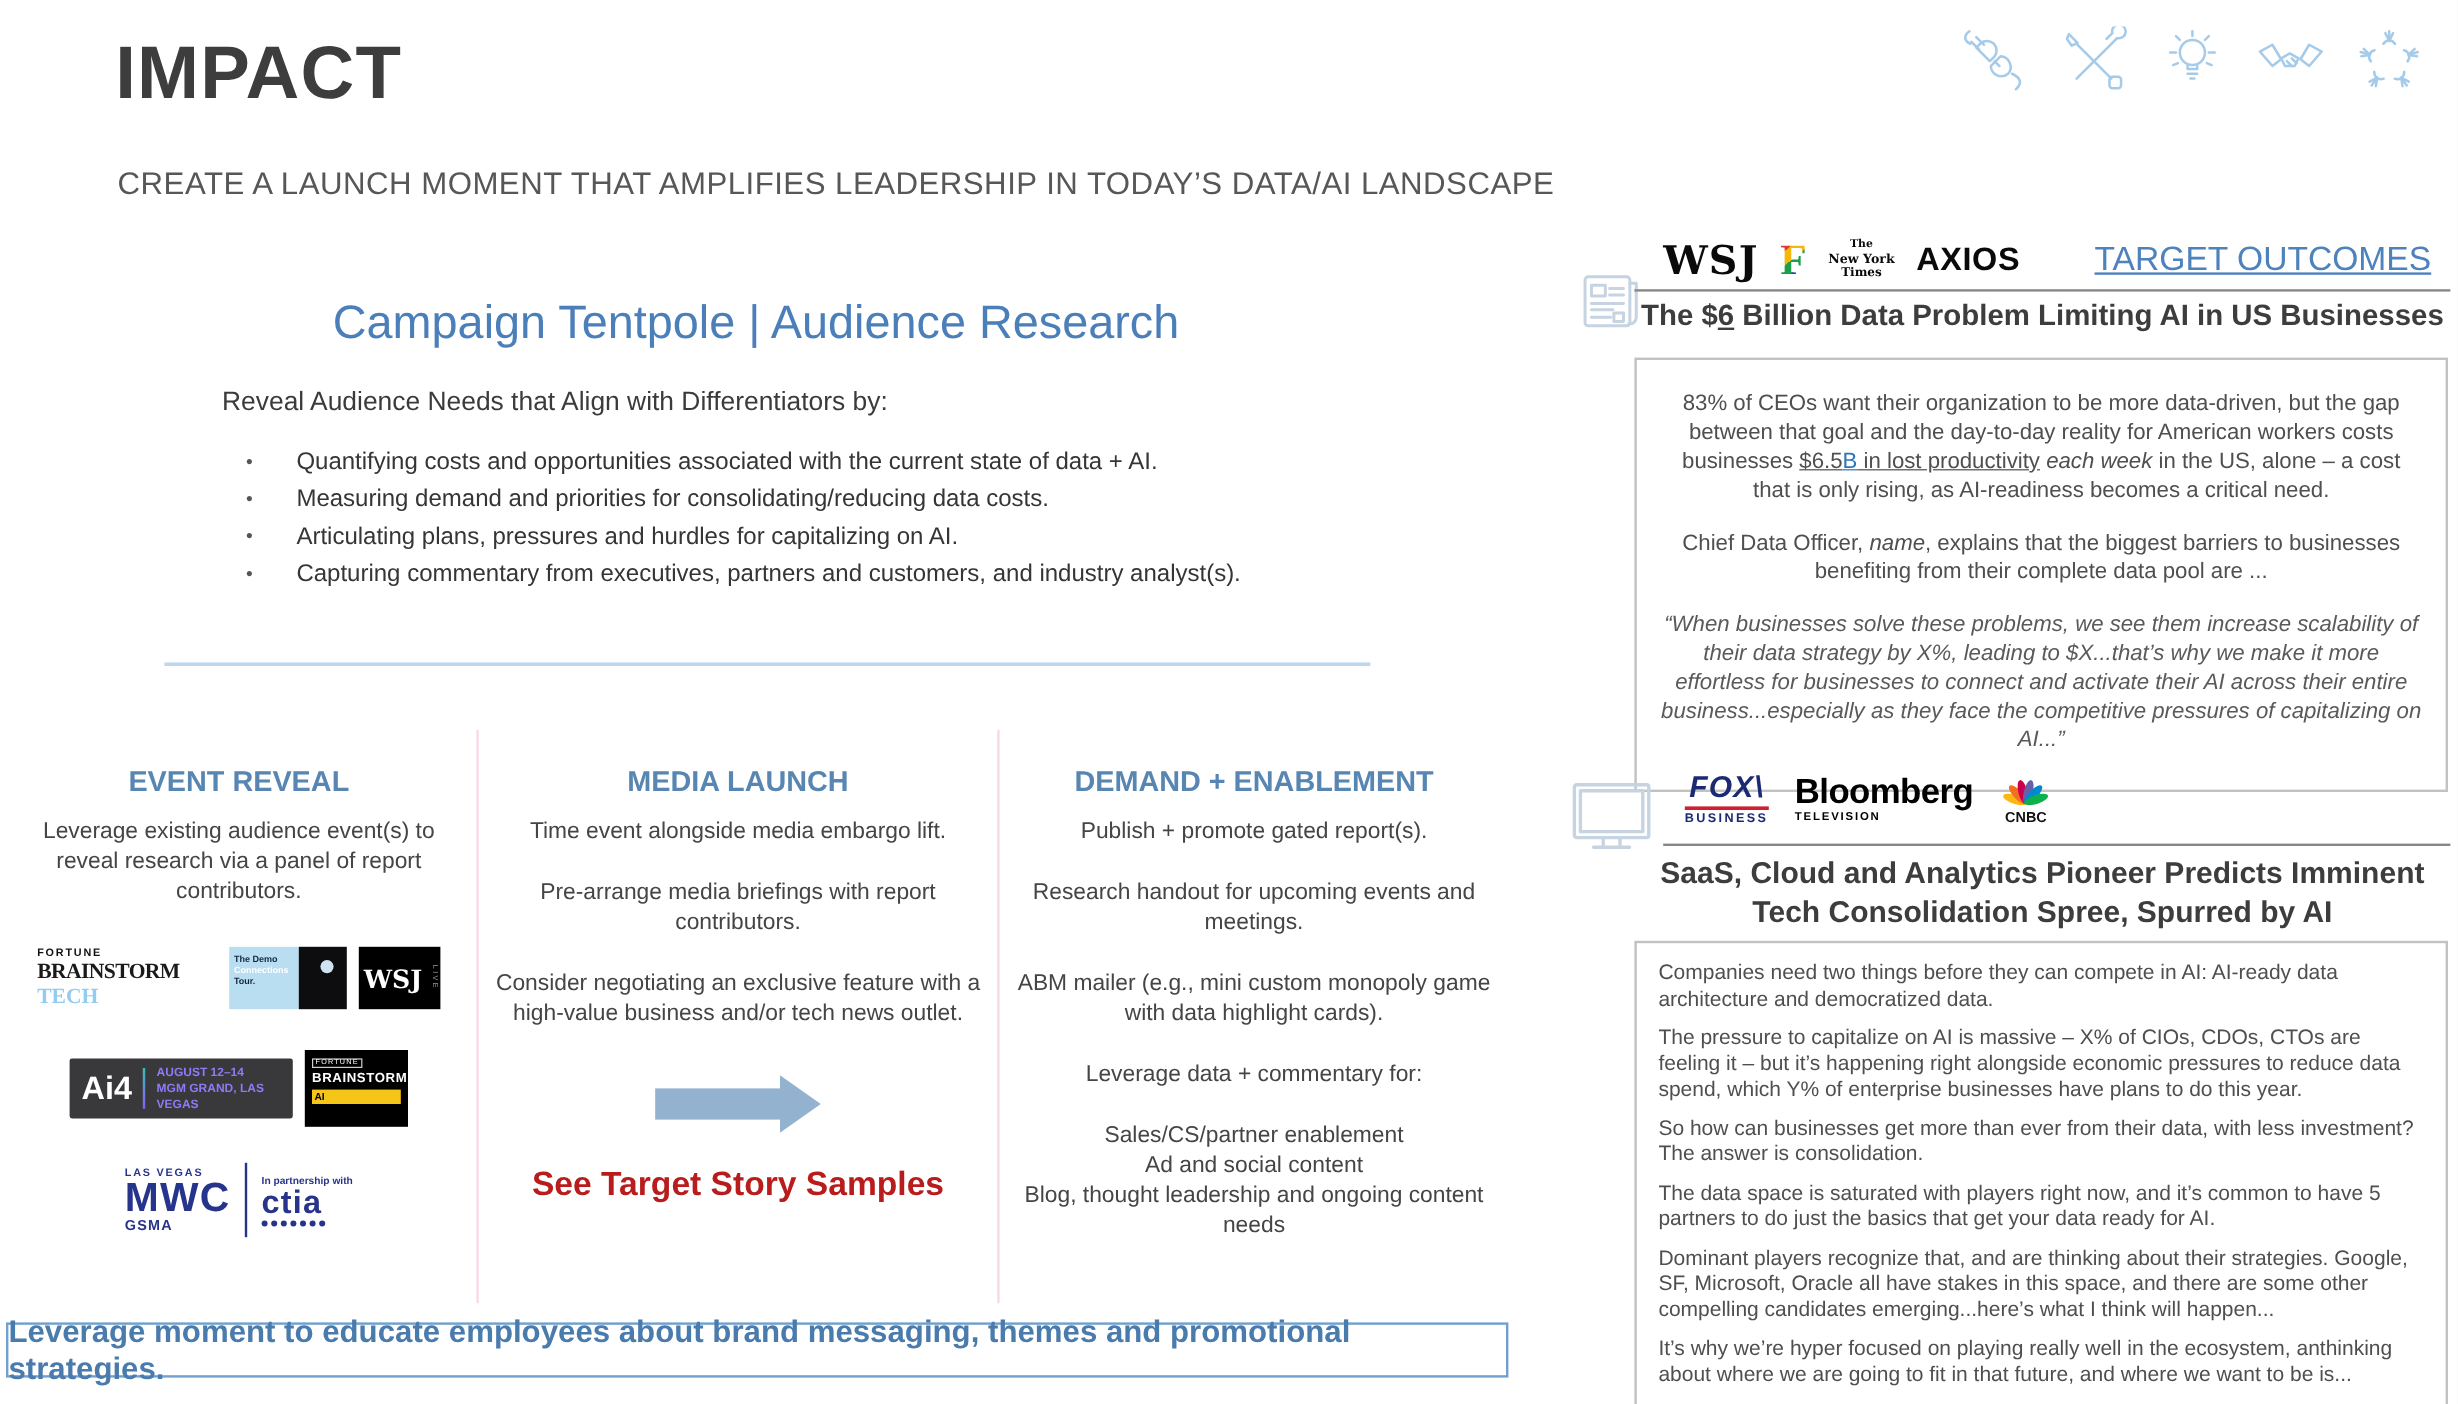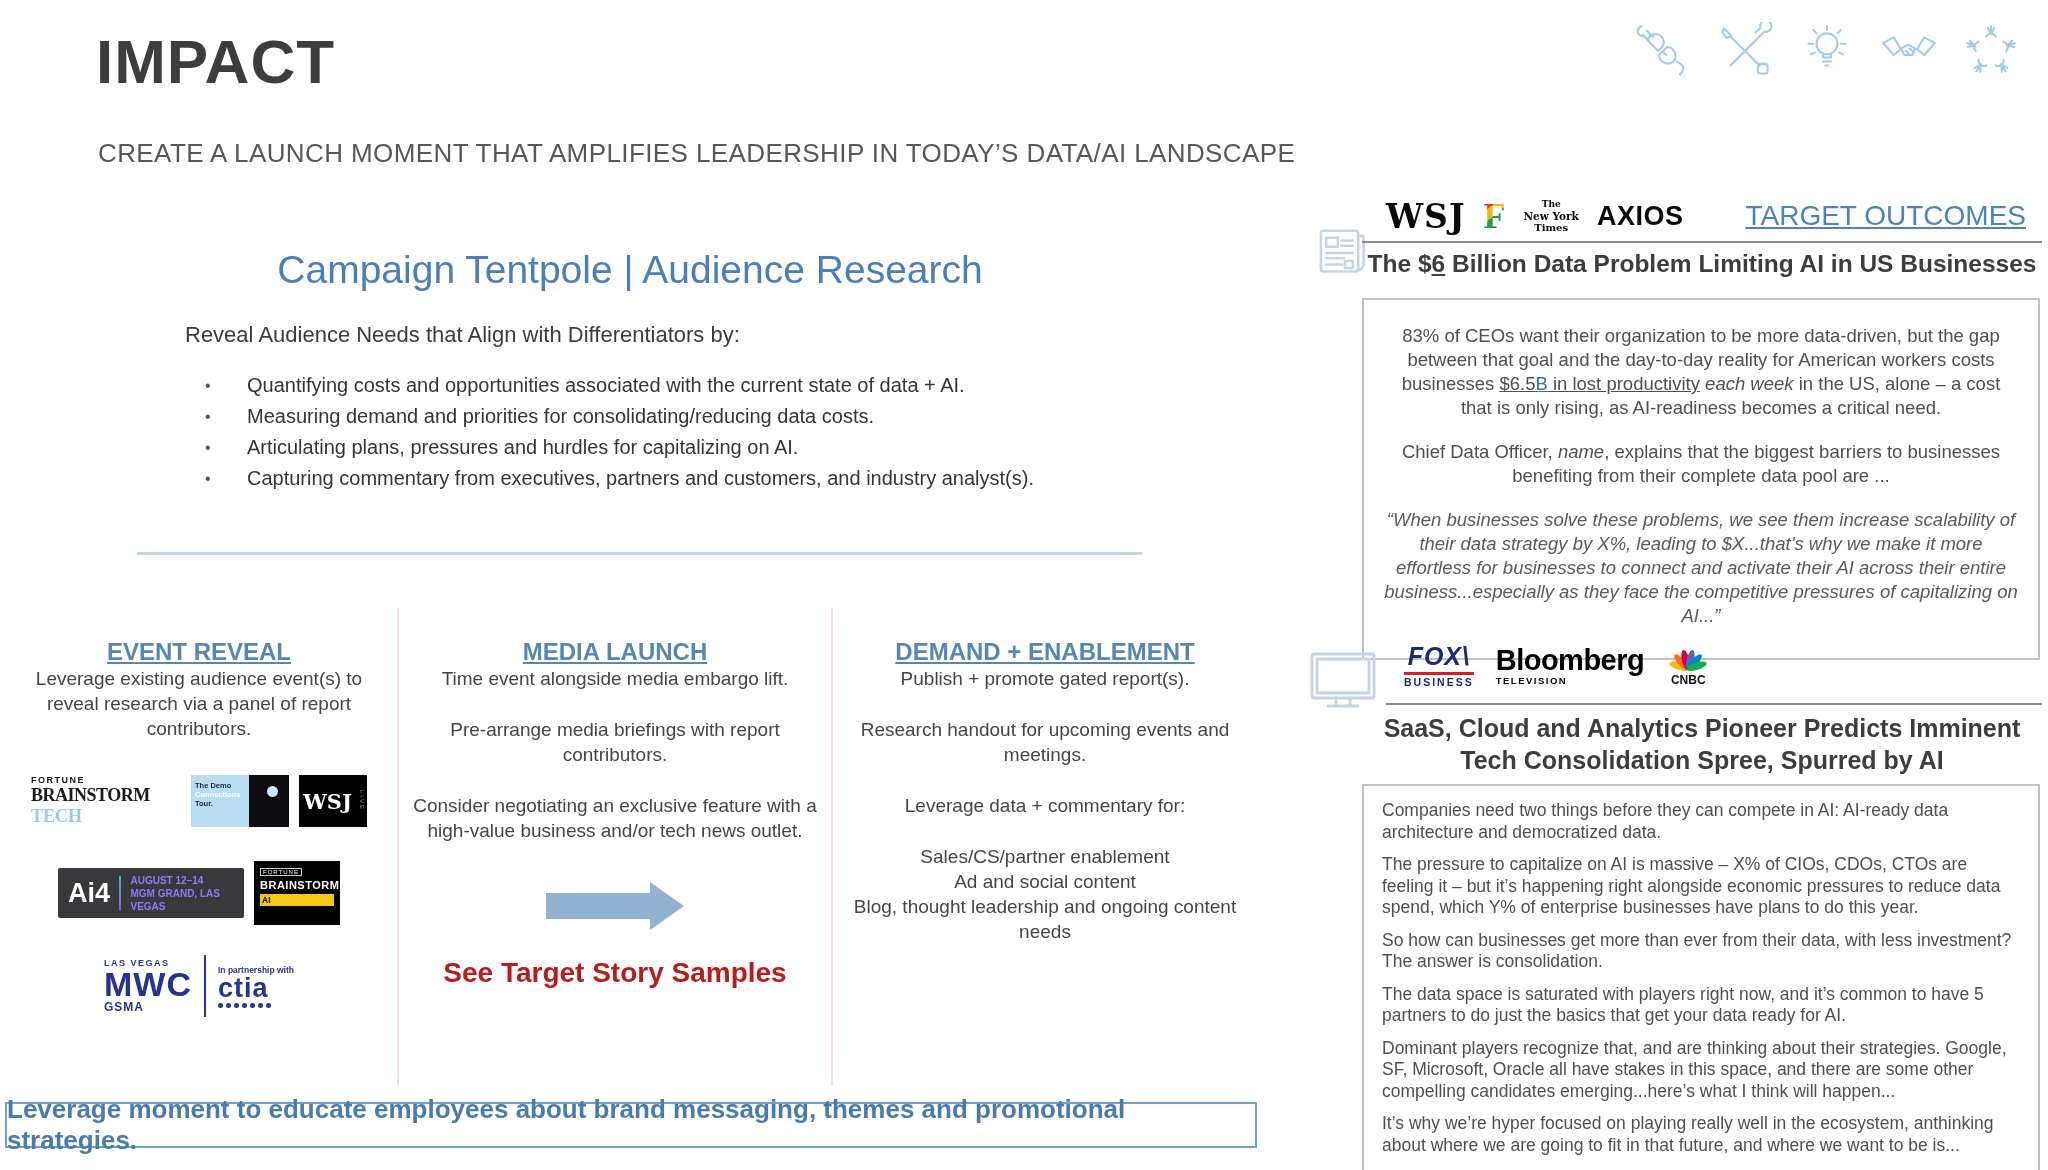--- a/index.html
+++ b/index.html
@@ -25,22 +25,22 @@
 
   .hdivider { position:absolute; left:137px; top:552px; width:1005px; height:3px; background:#bdd7ee; }
   .vdivider { position:absolute; top:608px; width:2px; height:478px; background:#f7d9e8; }
   .vd1 { left:397px; } .vd2 { left:831px; }
 
   
   .col { position:absolute; top:638px; text-align:center; color:#454545; }
   .col1 { left:12px;  width:374px; }
   .col2 { left:409px; width:412px; }
   .col3 { left:843px; width:404px; }
-  .col-heading { font-size:24px; font-weight:700; color:#5886b2; text-decoration:underline;
-                 }
+  .col-heading { font-size:24px; font-weight:700; color:#5886b2; 
+                 margin-bottom:14px; }
   .col p { font-size:19px; line-height:25px; margin:0 0 26px; }
   .col p.tight { margin:0; }
 
   
   .logo-row { display:flex; justify-content:center; align-items:center; gap:10px; }
   .lr1 { margin-top:34px; } .lr2 { margin-top:34px; } .lr3 { margin-top:30px; }
 
   .logo-ftech { width:150px; text-align:left; }
   .logo-ftech .kick { font-size:9px; font-weight:700; letter-spacing:1.5px; color:#111; }
   .logo-ftech .nm { font-family:"Liberation Serif", serif; font-weight:700; font-size:18px;
@@ -316,20 +316,21 @@
     <div class="arrow-wrap">
       <div class="arrow-shape"></div>
     </div>
     <span class="story-link">See Target Story Samples</span>
   </div>
 
   <div class="col col3">
     <div class="col-heading">DEMAND + ENABLEMENT</div>
     <p>Publish + promote gated report(s).</p>
     <p>Research handout for upcoming events and meetings.</p>
+    <p>ABM mailer (e.g., mini custom monopoly game with data highlight cards).</p>
     <p>Leverage data + commentary for:</p>
     <p class="tight">Sales/CS/partner enablement</p>
     <p class="tight">Ad and social content</p>
     <p class="tight">Blog, thought leadership and ongoing content needs</p>
   </div>
 
   <div class="banner">
     <span>Leverage moment to educate employees about brand messaging, themes and promotional strategies.</span>
   </div>
 

